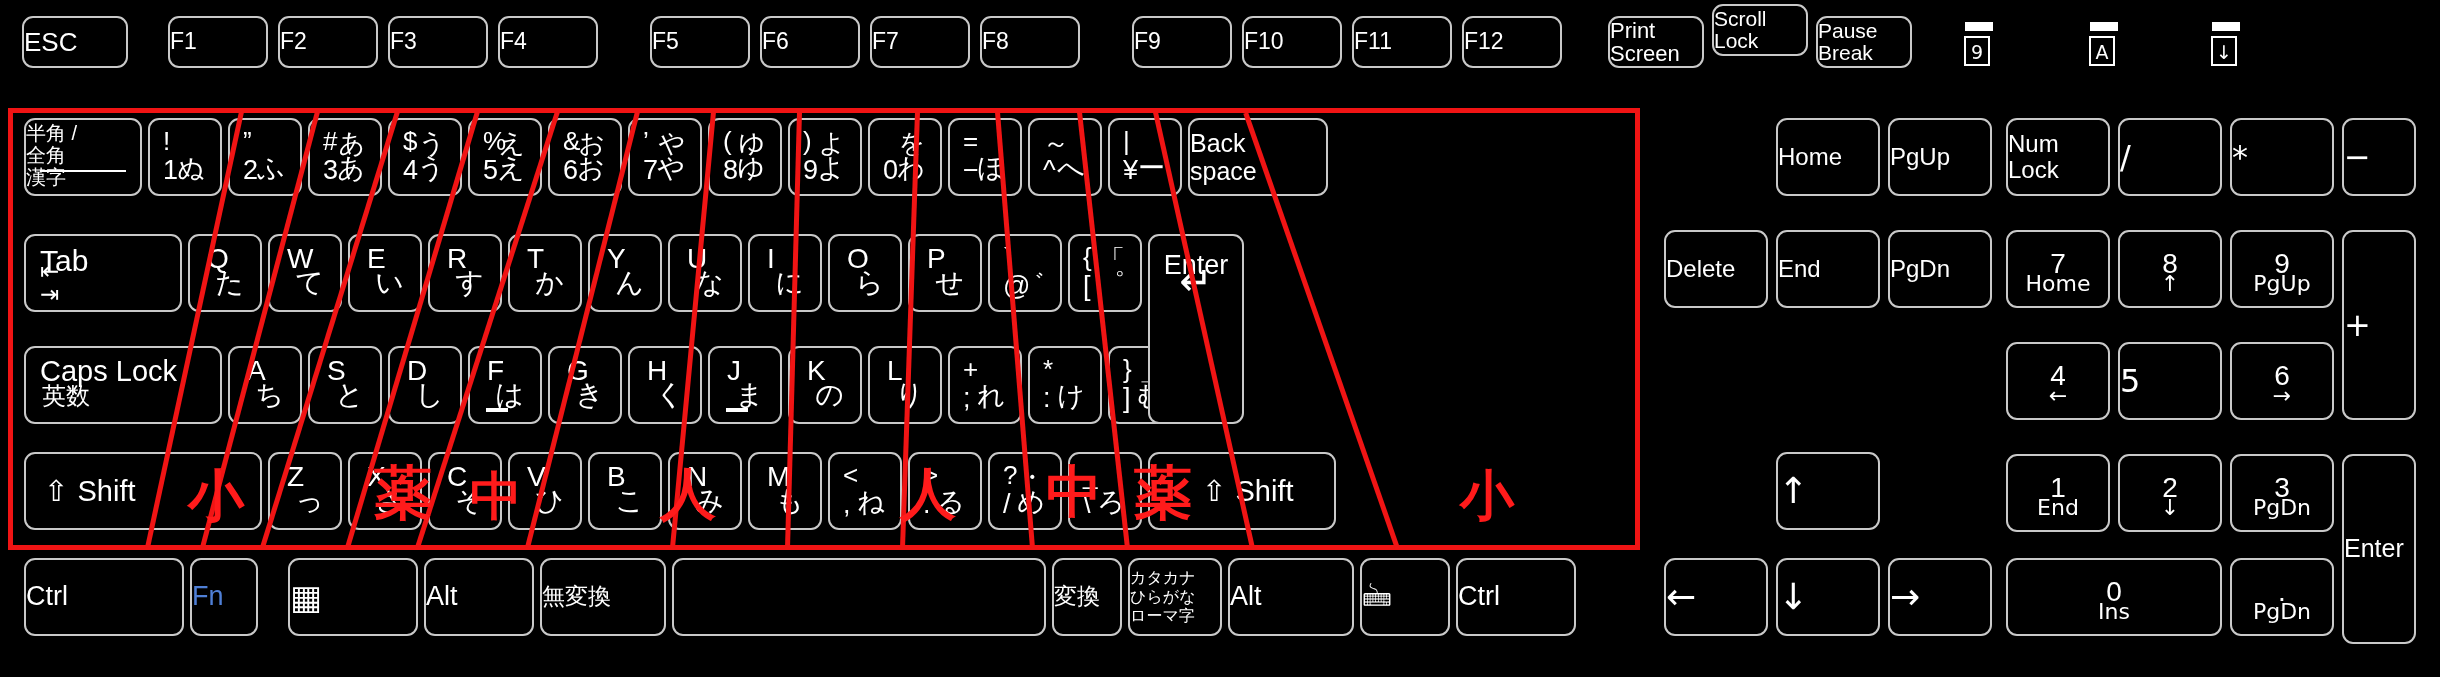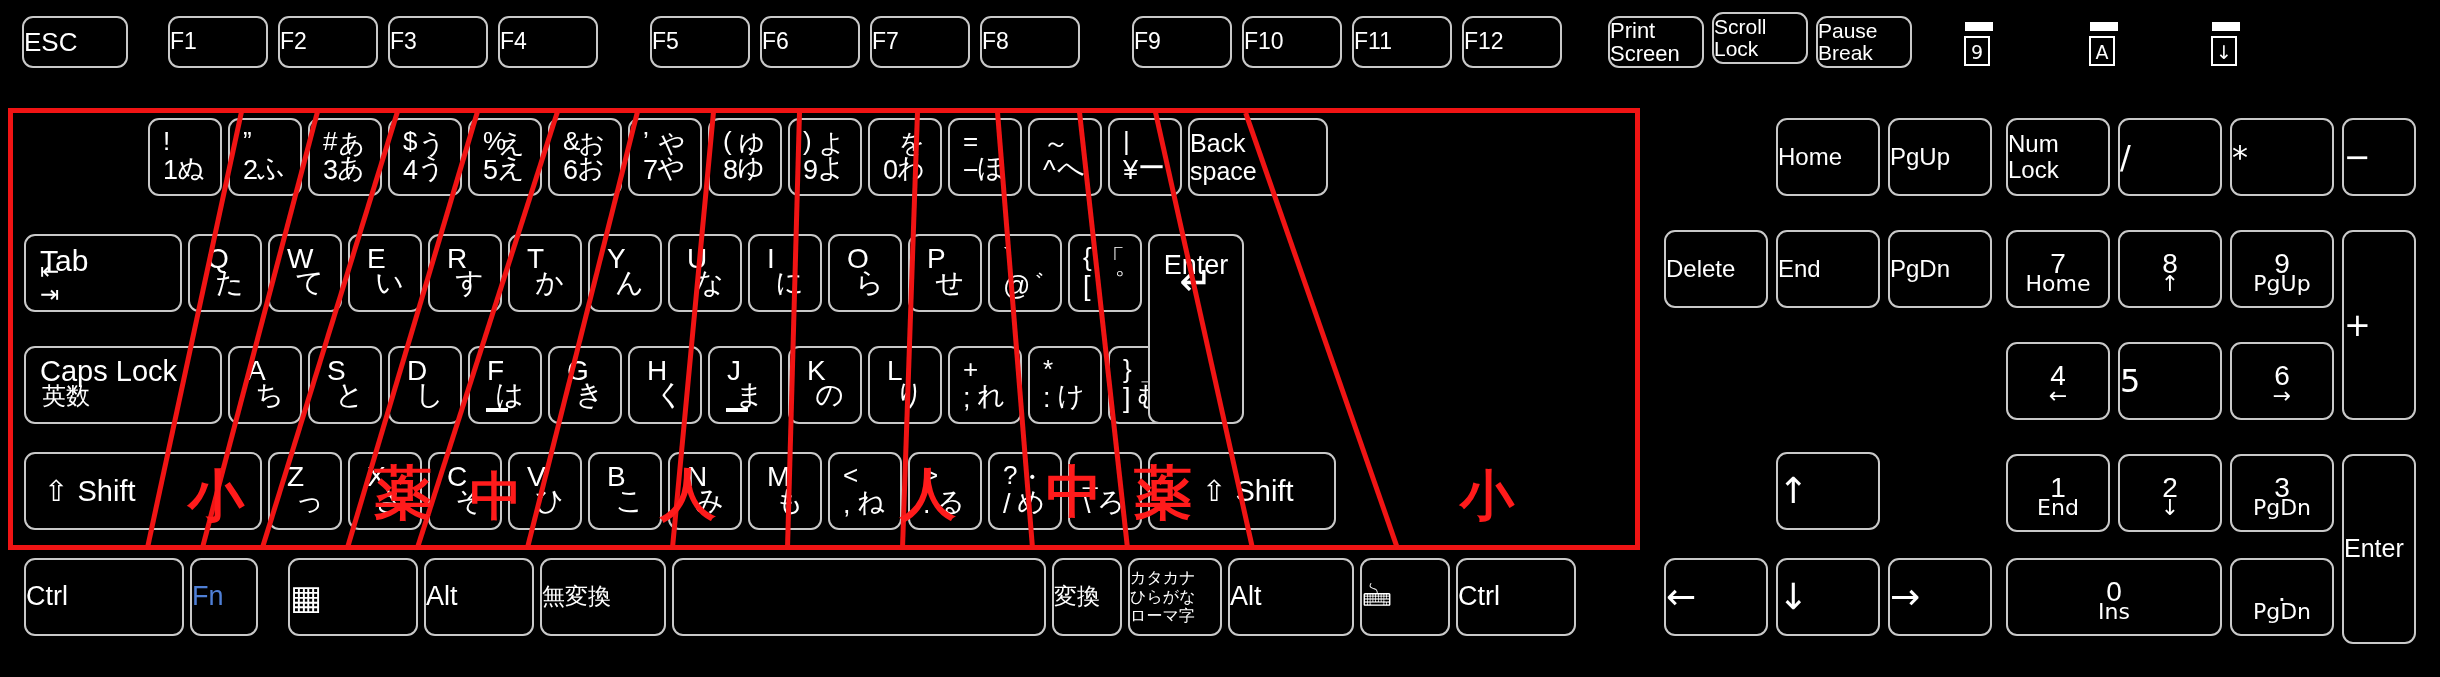--- a/index.html
+++ b/index.html
@@ -175,39 +175,45 @@
     <div class="key" style="left: 1352px; top: 16px; width: 100px; height: 52px;">
       <div class="cap sm">F11</div>
     </div>
     <div class="key" style="left: 1462px; top: 16px; width: 100px; height: 52px;">
       <div class="cap sm">F12</div>
     </div>
     <div class="key" style="left: 1608px; top: 16px; width: 96px; height: 52px;">
       <div class="cap xs" style="font-size: 22px; line-height: 1.06;">Print
 Screen</div>
     </div>
-    <div class="key" style="left: 1712px; top: 12px; width: 96px; height: 52px;">
+    <div class="key" style="left: 1712px; top: 4px; width: 96px; height: 52px;">
       <div class="cap xs" style="font-size: 21px; line-height: 1.06;">Scroll
 Lock</div>
     </div>
     <div class="key" style="left: 1816px; top: 16px; width: 96px; height: 52px;">
       <div class="cap xs" style="font-size: 21px; line-height: 1.06;">Pause
 Break</div>
     </div>
     <div class="led-bar" style="left: 1965px; top: 22px; width: 28px; height: 9px; border: none;"></div>
     <div class="led-box" style="left: 1964px; top: 36px; width: 26px; height: 30px; background: transparent; border-radius: 0px;">
       <div class="glyph">9</div>
     </div>
     <div class="led-bar" style="left: 2090px; top: 22px; width: 28px; height: 9px; border: none;"></div>
     <div class="led-box" style="left: 2089px; top: 36px; width: 26px; height: 30px; background: transparent; border-radius: 0px;">
       <div class="glyph">A</div>
     </div>
     <div class="led-bar" style="left: 2212px; top: 22px; width: 28px; height: 9px; border: none;"></div>
     <div class="led-box" style="left: 2211px; top: 36px; width: 26px; height: 30px; background: transparent; border-radius: 0px;">
       <div class="glyph">↓</div>
+    </div>
+    <div class="key" style="left: 24px; top: 118px; width: 118px; height: 78px;">
+      <div class="cap xs" style="font-size: 20px; line-height: 1.12; top: 48%;">半角 /
+全角
+漢字</div>
+      <div style="position: absolute; left: 14px; right: 14px; top: 50px; height: 2px; background: rgb(255, 255, 255);"></div>
     </div>
     <div class="key" style="left: 148px; top: 118px; width: 74px; height: 78px;">
       <div class="q-tl">!</div>
       <div class="q-tr"></div>
       <div class="q-bl">1</div>
       <div class="q-br">ぬ</div>
     </div>
     <div class="key" style="left: 228px; top: 118px; width: 74px; height: 78px;">
       <div class="q-tl">”</div>
       <div class="q-tr"></div>

